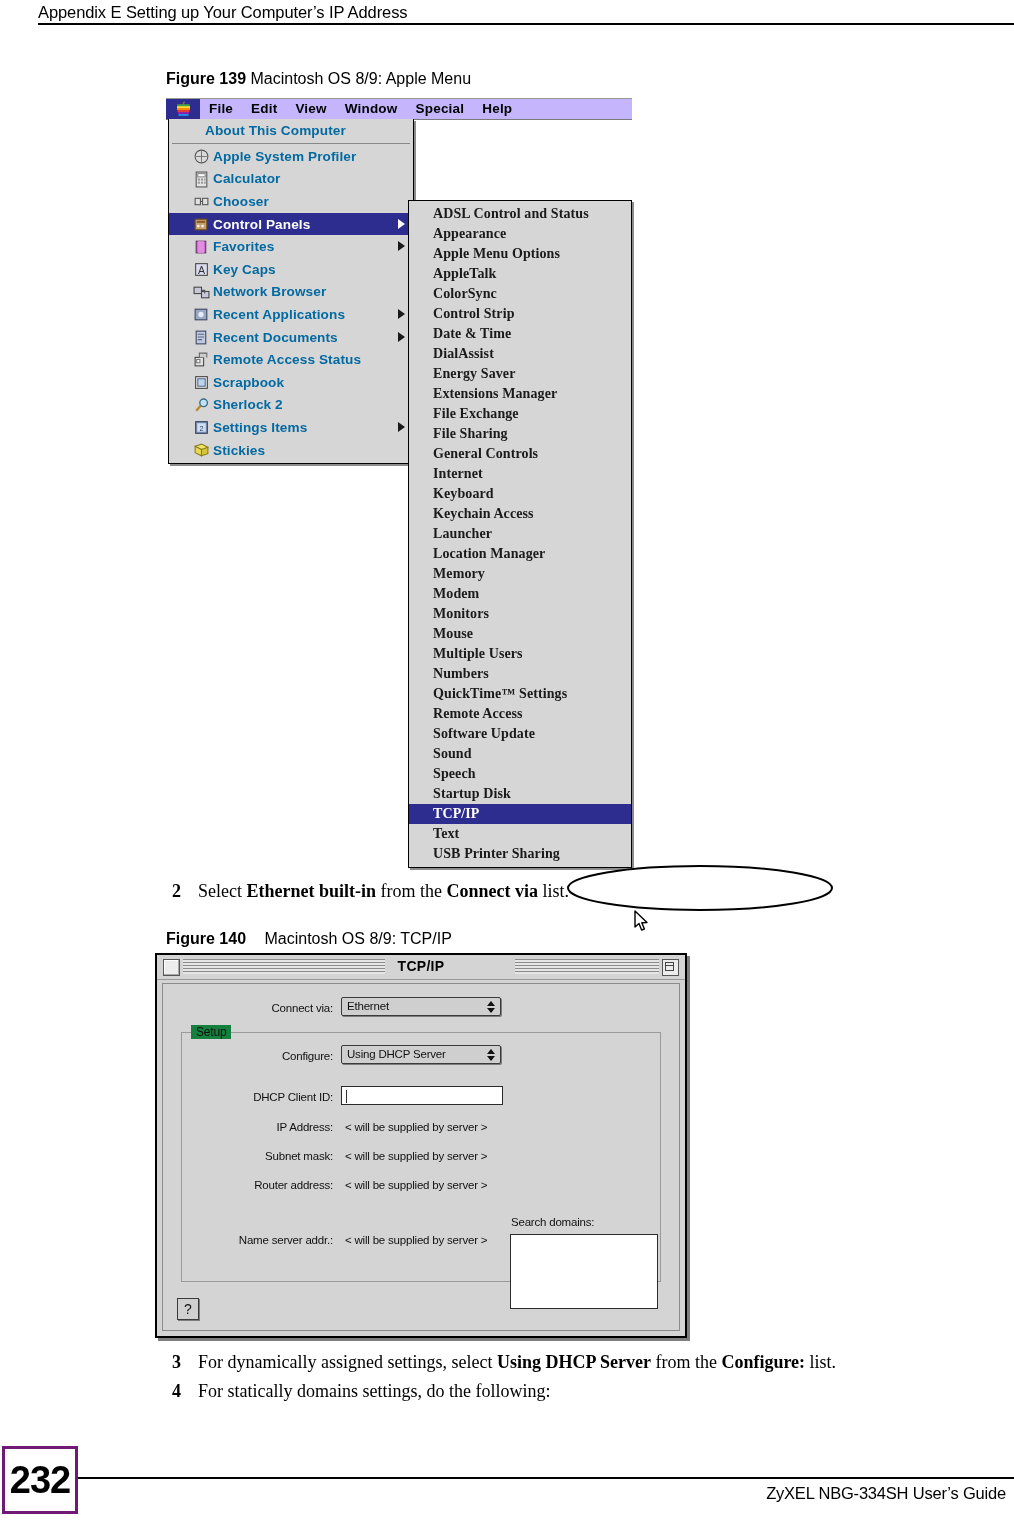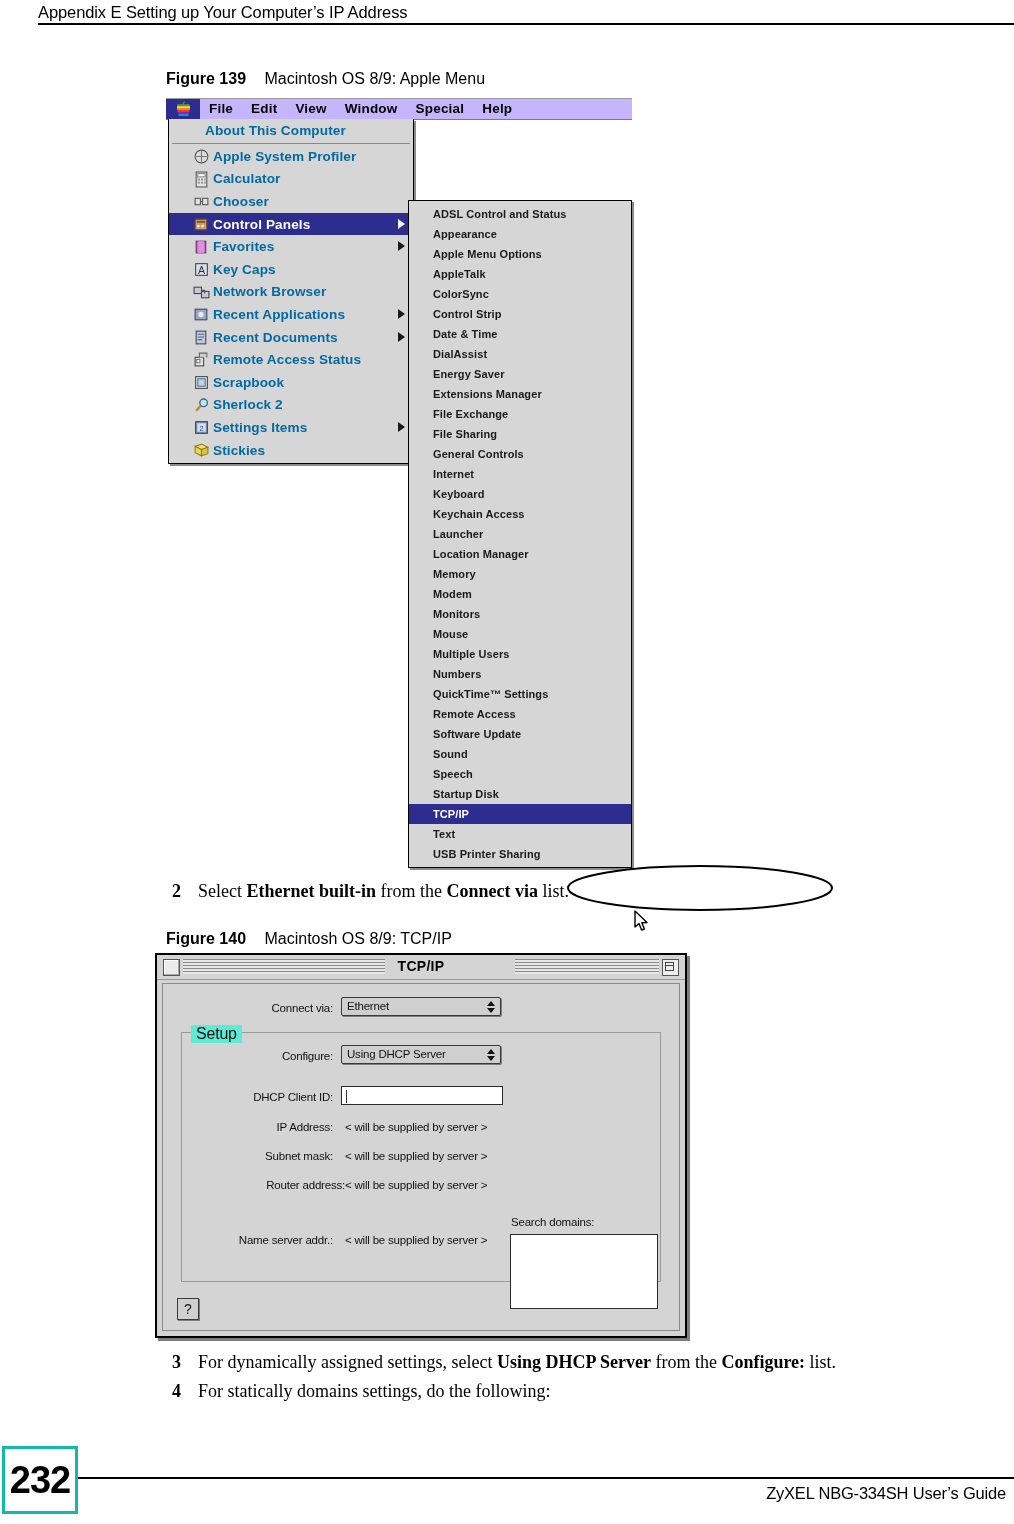--- a/index.html
+++ b/index.html
@@ -202,22 +202,22 @@
     padding: 3px 0 3px 0;
   }
   .cp-row {
     height: 20px;
     display: flex;
     align-items: center;
     padding-left: 24px;
     box-sizing: border-box;
   }
   .cp-row span {
-    font-family: Liberation Sans, sans-serif;
-    font-size: 11px;
+    font-family: Liberation Serif, serif;
+    font-size: 14px;
     font-weight: bold;
     color: #1a1a1a;
     letter-spacing: 0.1px;
     white-space: nowrap;
   }
   .cp-row.selected { background: #2d2d8f; }
   .cp-row.selected span { color: #ffffff; }
 
   
   .ellipse-annot {
@@ -409,24 +409,24 @@
     height: 13px;
     background: #333;
   }
   .group-box {
     position: absolute;
     border: 1px solid #9a9a9a;
     box-sizing: border-box;
   }
   .group-title {
     position: absolute;
-    background: #5eead4;
+    background: #15803d;
     padding: 0 5px;
     font-family: "Liberation Sans", sans-serif;
-    font-size: 16px;
+    font-size: 12px;
     color: #111;
     letter-spacing: -0.2px;
   }
   .help-btn {
     position: absolute;
     width: 22px;
     height: 22px;
     background: #d0d0d0;
     border: 1px solid #3a3a3a;
     box-shadow: 1px 1px 0 #7d7d7d;
@@ -447,21 +447,21 @@
     width: 936px;
     height: 2px;
     background: #000;
   }
   .footer-pagebox {
     position: absolute;
     left: 2px;
     top: 1446px;
     width: 76px;
     height: 68px;
-    border: 3px solid #14b8a6;
+    border: 3px solid #701a75;
     box-sizing: border-box;
     background: #fff;
     display: flex;
     align-items: center;
     justify-content: center;
   }
   .footer-pagenum {
     font-family: "Liberation Sans", sans-serif;
     font-weight: bold;
     font-size: 38px;
@@ -480,21 +480,21 @@
 </head>
 <body>
 
 <div class="page-header">
   <div class="page-header-title">Appendix E Setting up Your Computer’s IP Address</div>
   <div class="page-header-rule"></div>
 </div>
 
 <div class="fig-caption" style="left:166px; top:70px;">
   <span class="fig-num">Figure 139</span>
-  <span class="fig-text" style="margin-left:14px;">Macintosh OS 8/9: Apple Menu</span>
+  <span class="fig-text" style="margin-left:0;">Macintosh OS 8/9: Apple Menu</span>
 </div>
 
 <div id="fig139">
   <div class="mac-desktop"></div>
 
   <div class="mac-menubar">
     <div class="mac-menubar-inner">
       <div class="apple-logo-cell">
         <svg class="apple-glyph" viewBox="0 0 15 16">
           <path d="M8.2 0.6c-0.6 0.3-1.2 1-1.3 1.8 0.7 0.1 1.4-0.4 1.7-1 0.3-0.5 0.3-1 -0.4-0.8z" fill="#4caf50"></path>
@@ -814,21 +814,21 @@
         <span class="caret"></span>
 
       </div>
 
       <div class="field-label" style="left:20px; top:137px; width:150px;">IP Address:</div>
       <div class="field-value" style="left:182px; top:137px;">&lt; will be supplied by server &gt;</div>
 
       <div class="field-label" style="left:20px; top:166px; width:150px;">Subnet mask:</div>
       <div class="field-value" style="left:182px; top:166px;">&lt; will be supplied by server &gt;</div>
 
-      <div class="field-label" style="left:20px; top:195px; width:150px;padding-left:12px;">Router address:</div>
+      <div class="field-label" style="left:20px; top:195px; width:150px;">Router address:</div>
       <div class="field-value" style="left:182px; top:195px;">&lt; will be supplied by server &gt;</div>
 
       <div class="field-label" style="left:10px; top:250px; width:160px;">Name server addr.:</div>
       <div class="field-value" style="left:182px; top:250px;">&lt; will be supplied by server &gt;</div>
 
       <div class="field-value" style="left:348px; top:232px;">Search domains:</div>
       <div class="text-input" style="left:347px; top:250px; width:148px; height:75px;">
         
       </div>
 

